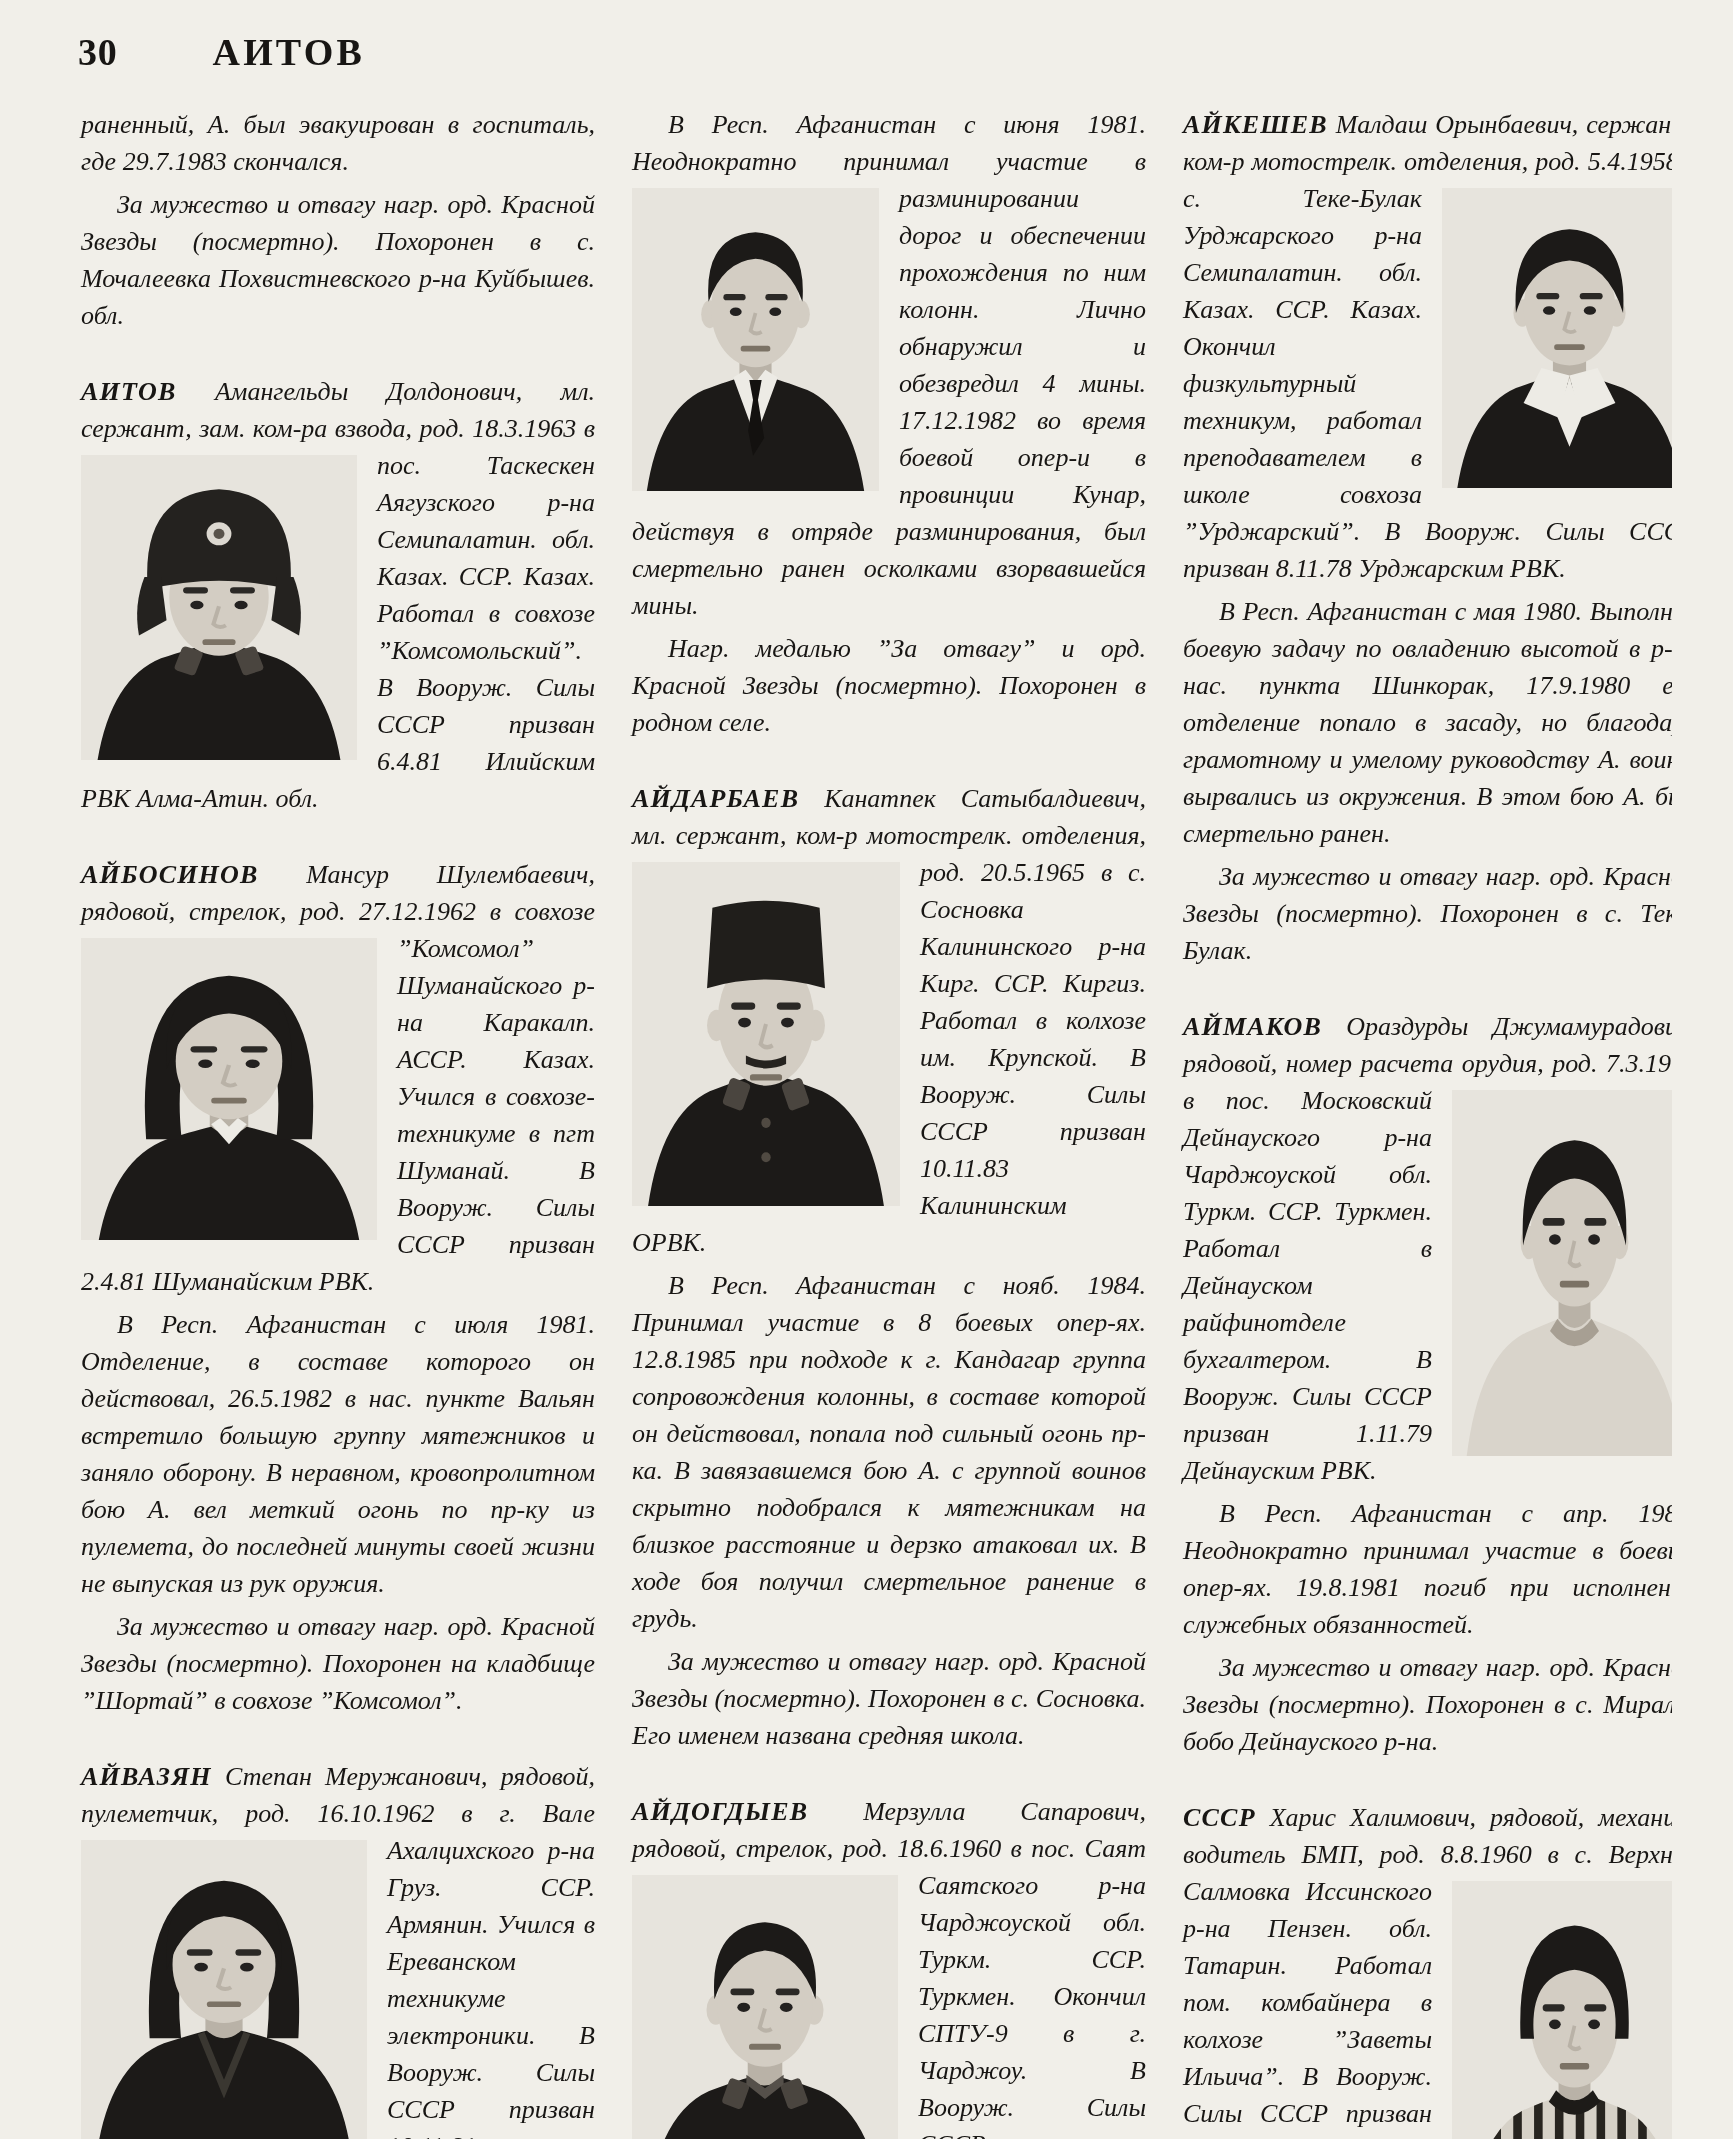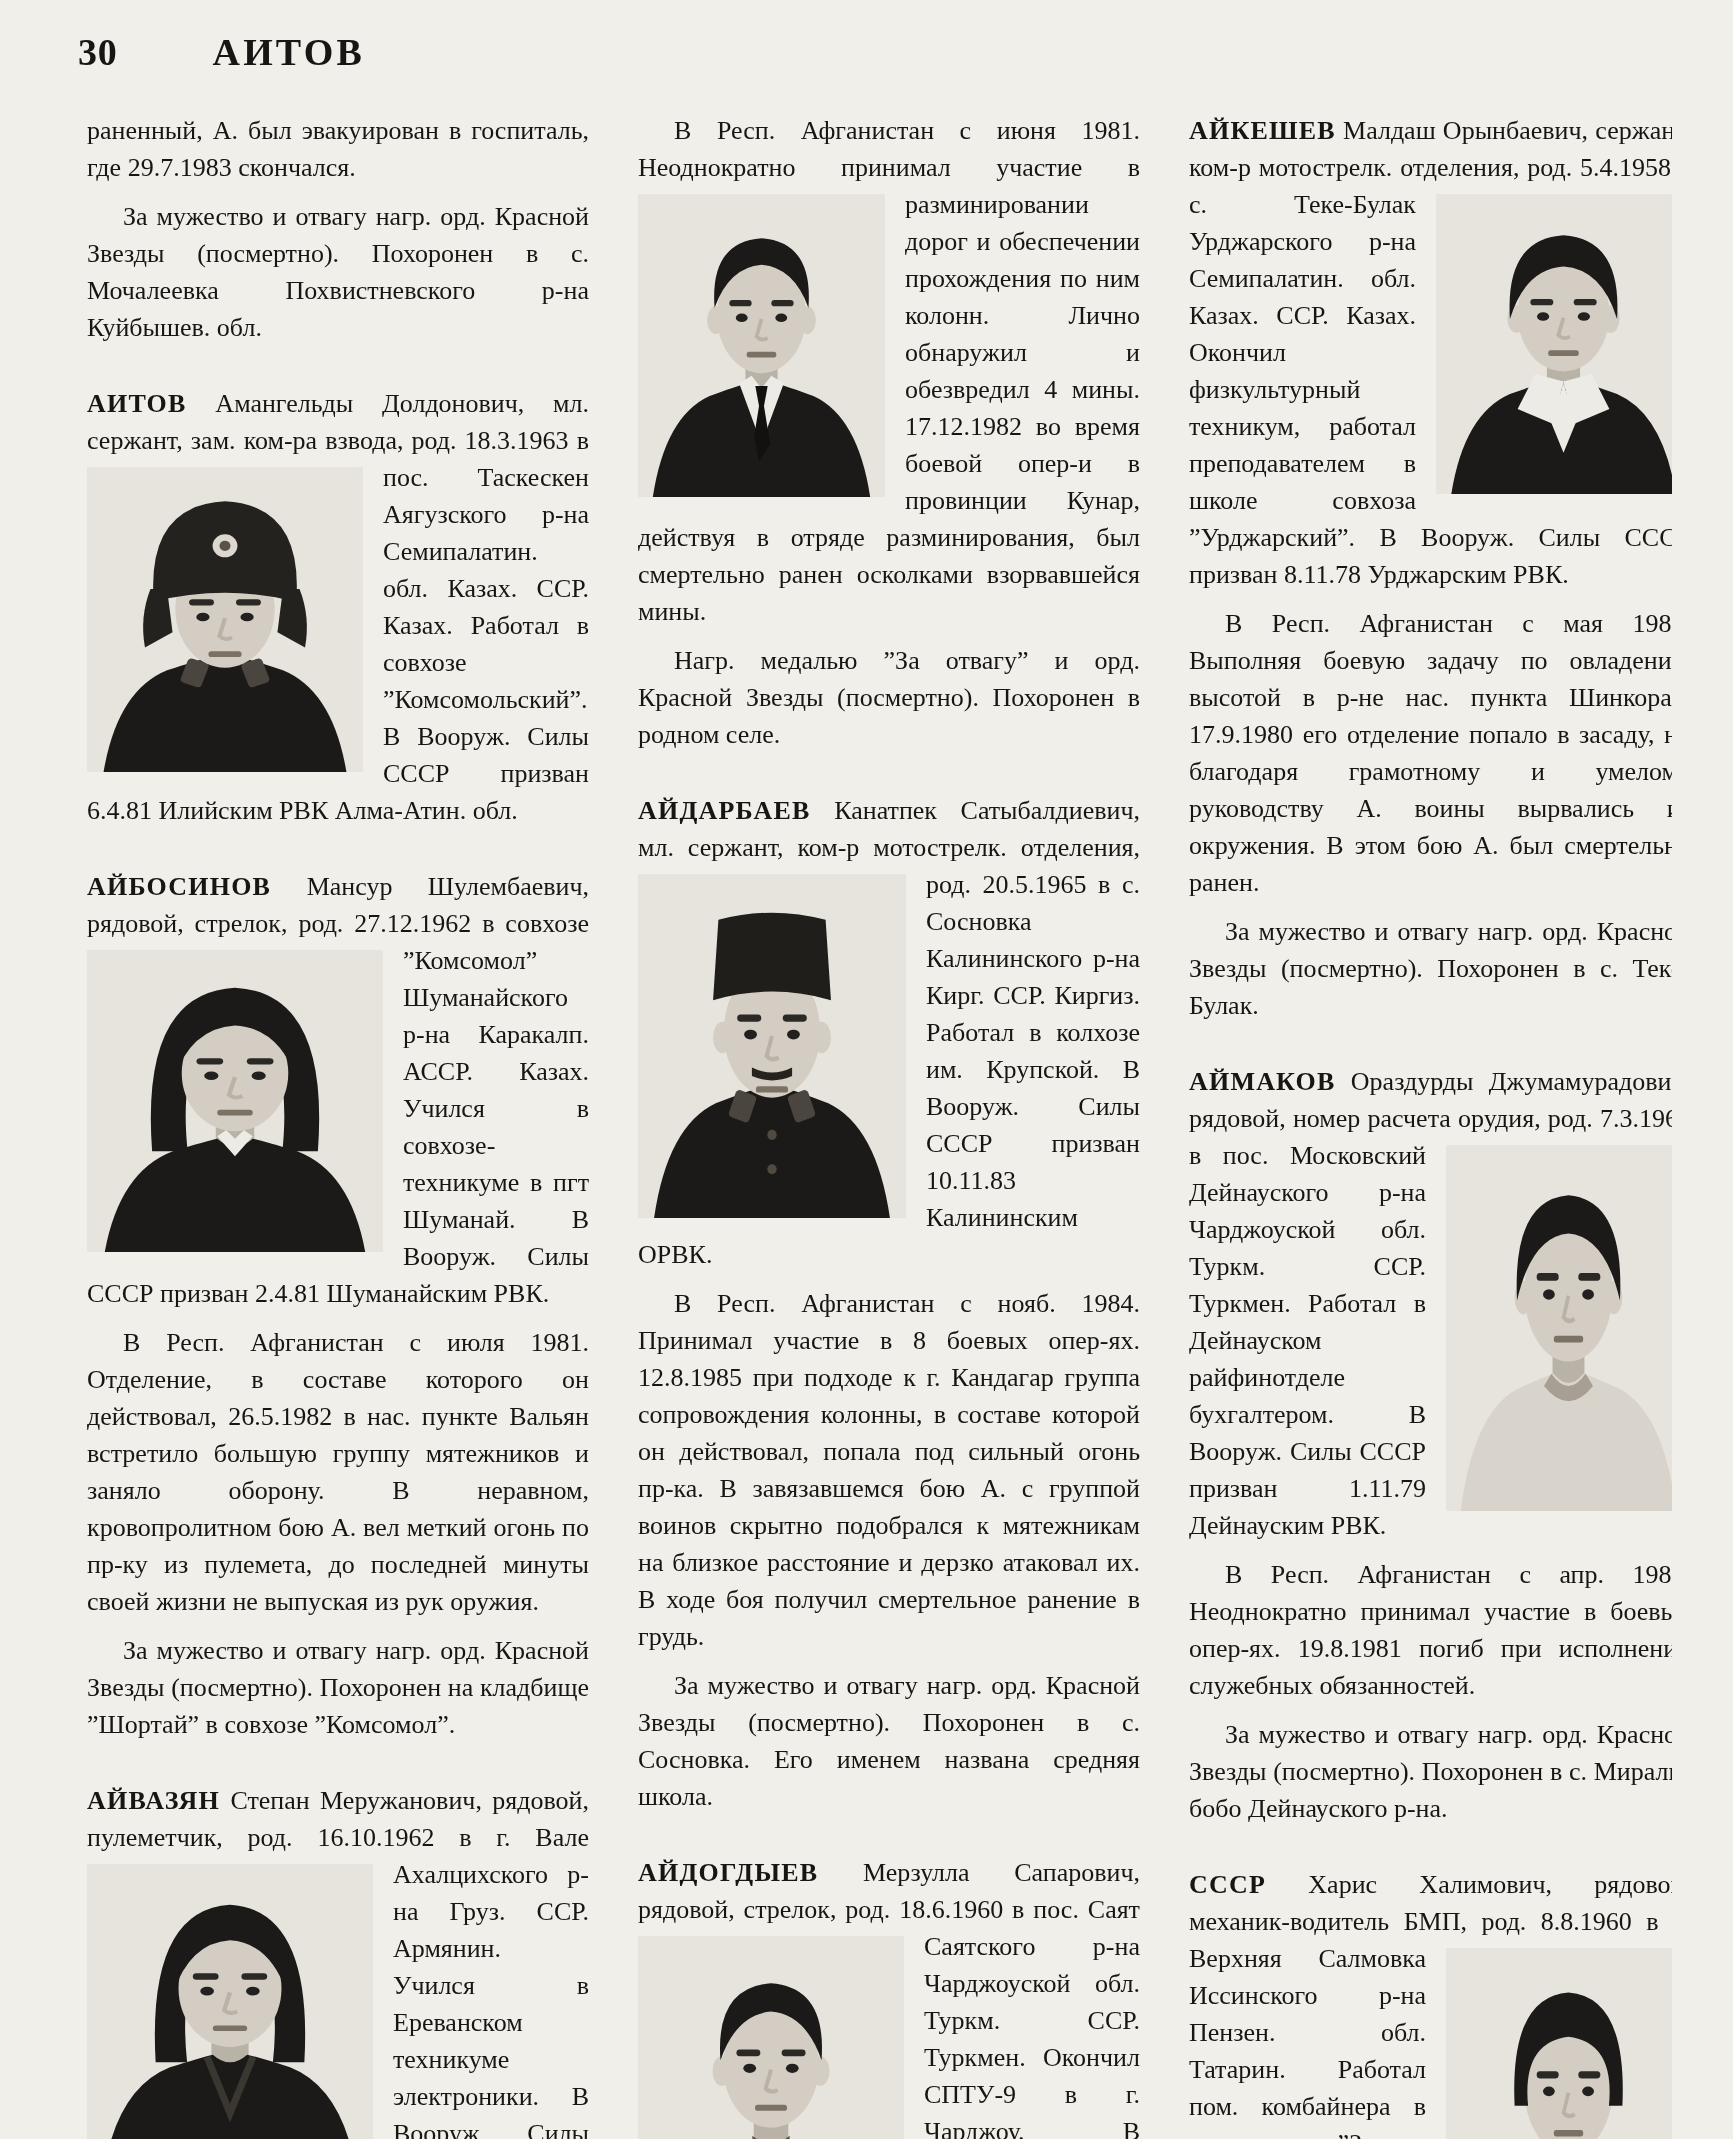--- a/index.html
+++ b/index.html
@@ -20,25 +20,26 @@
     font-size:38px;font-weight:bold;line-height:1;
     letter-spacing:0.8px;white-space:nowrap;
   }
   .head-title{margin-left:95px;letter-spacing:3.1px;}
   .cols{
     position:absolute;top:100px;left:75px;
     display:flex;gap:25px;width:1627px;
   }
   .col{width:526px;flex:0 0 526px;}
   p.para{
-    margin:12px;
+    margin:6px;
     font-size:26px;
     line-height:37px;
     text-align:justify;
     color:var(--ink);
+    font-style:italic;
   }
   p.indent{text-indent:36px;}
   article.entry{margin-top:39px;clear:both;}
   article.first{margin-top:0;}
   b.surname{font-weight:bold;letter-spacing:1.2px;}
   .photo{
     background:var(--photobg);
     display:block;
     overflow:hidden;
   }

